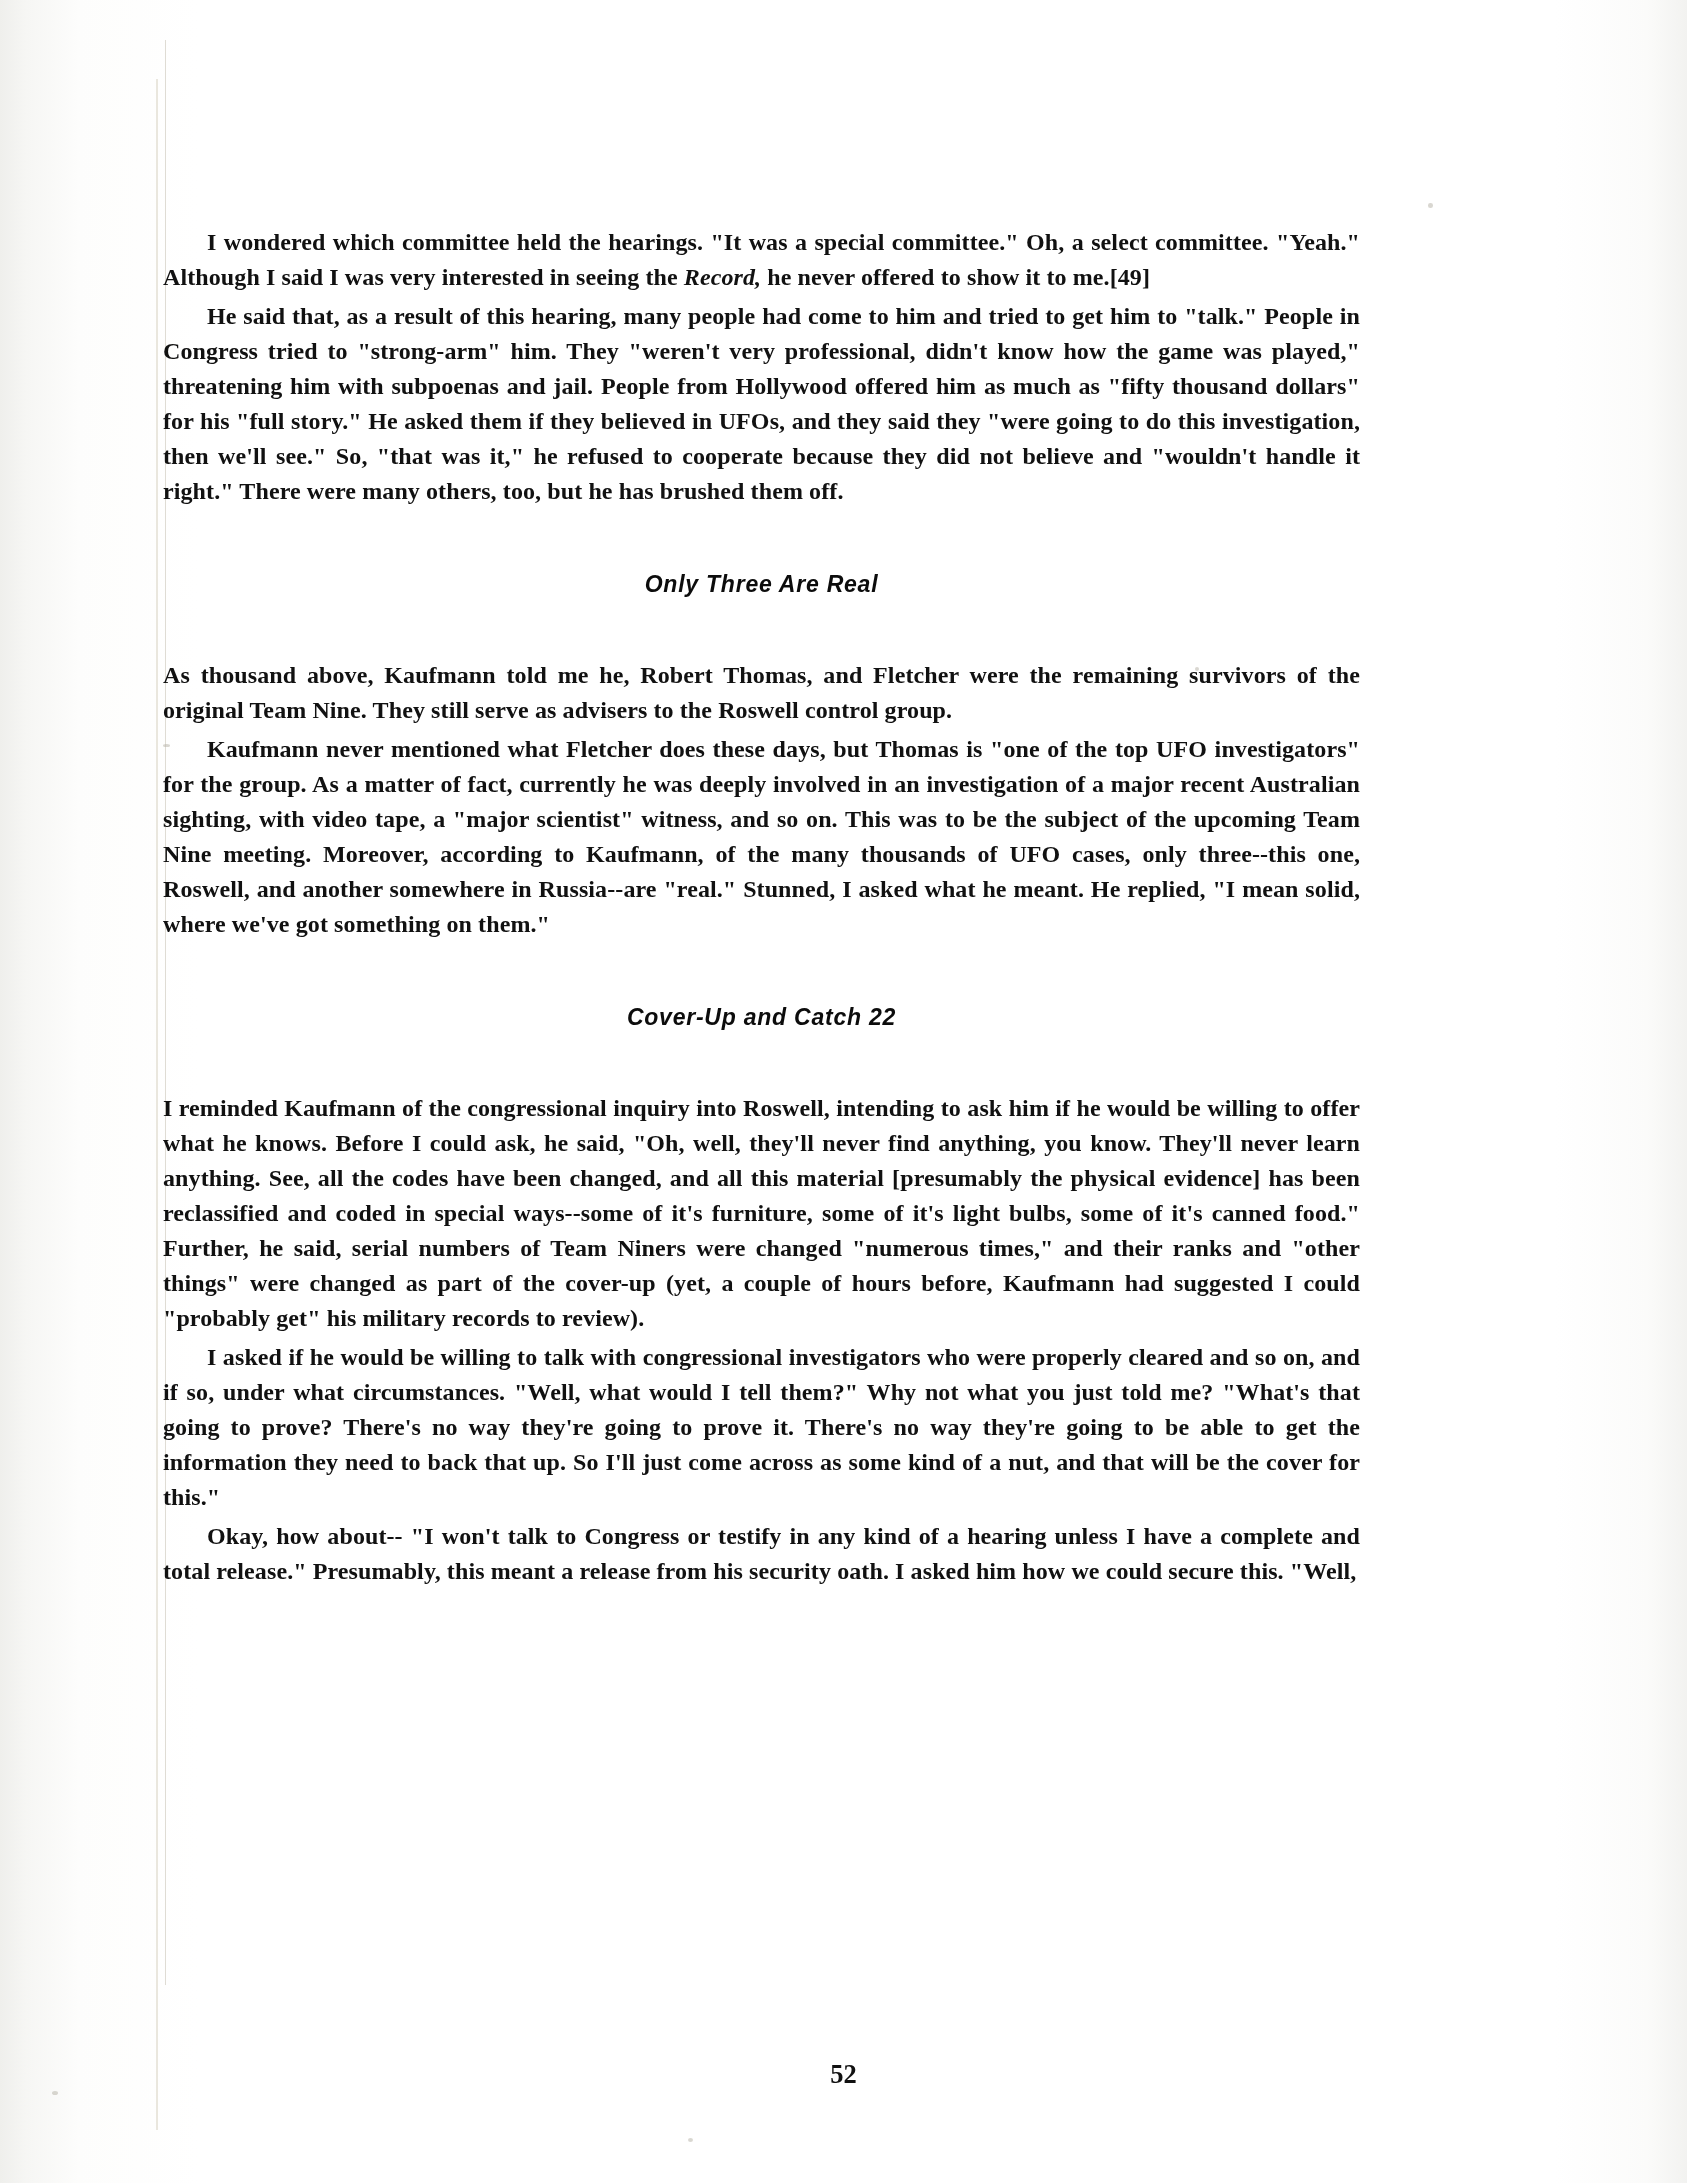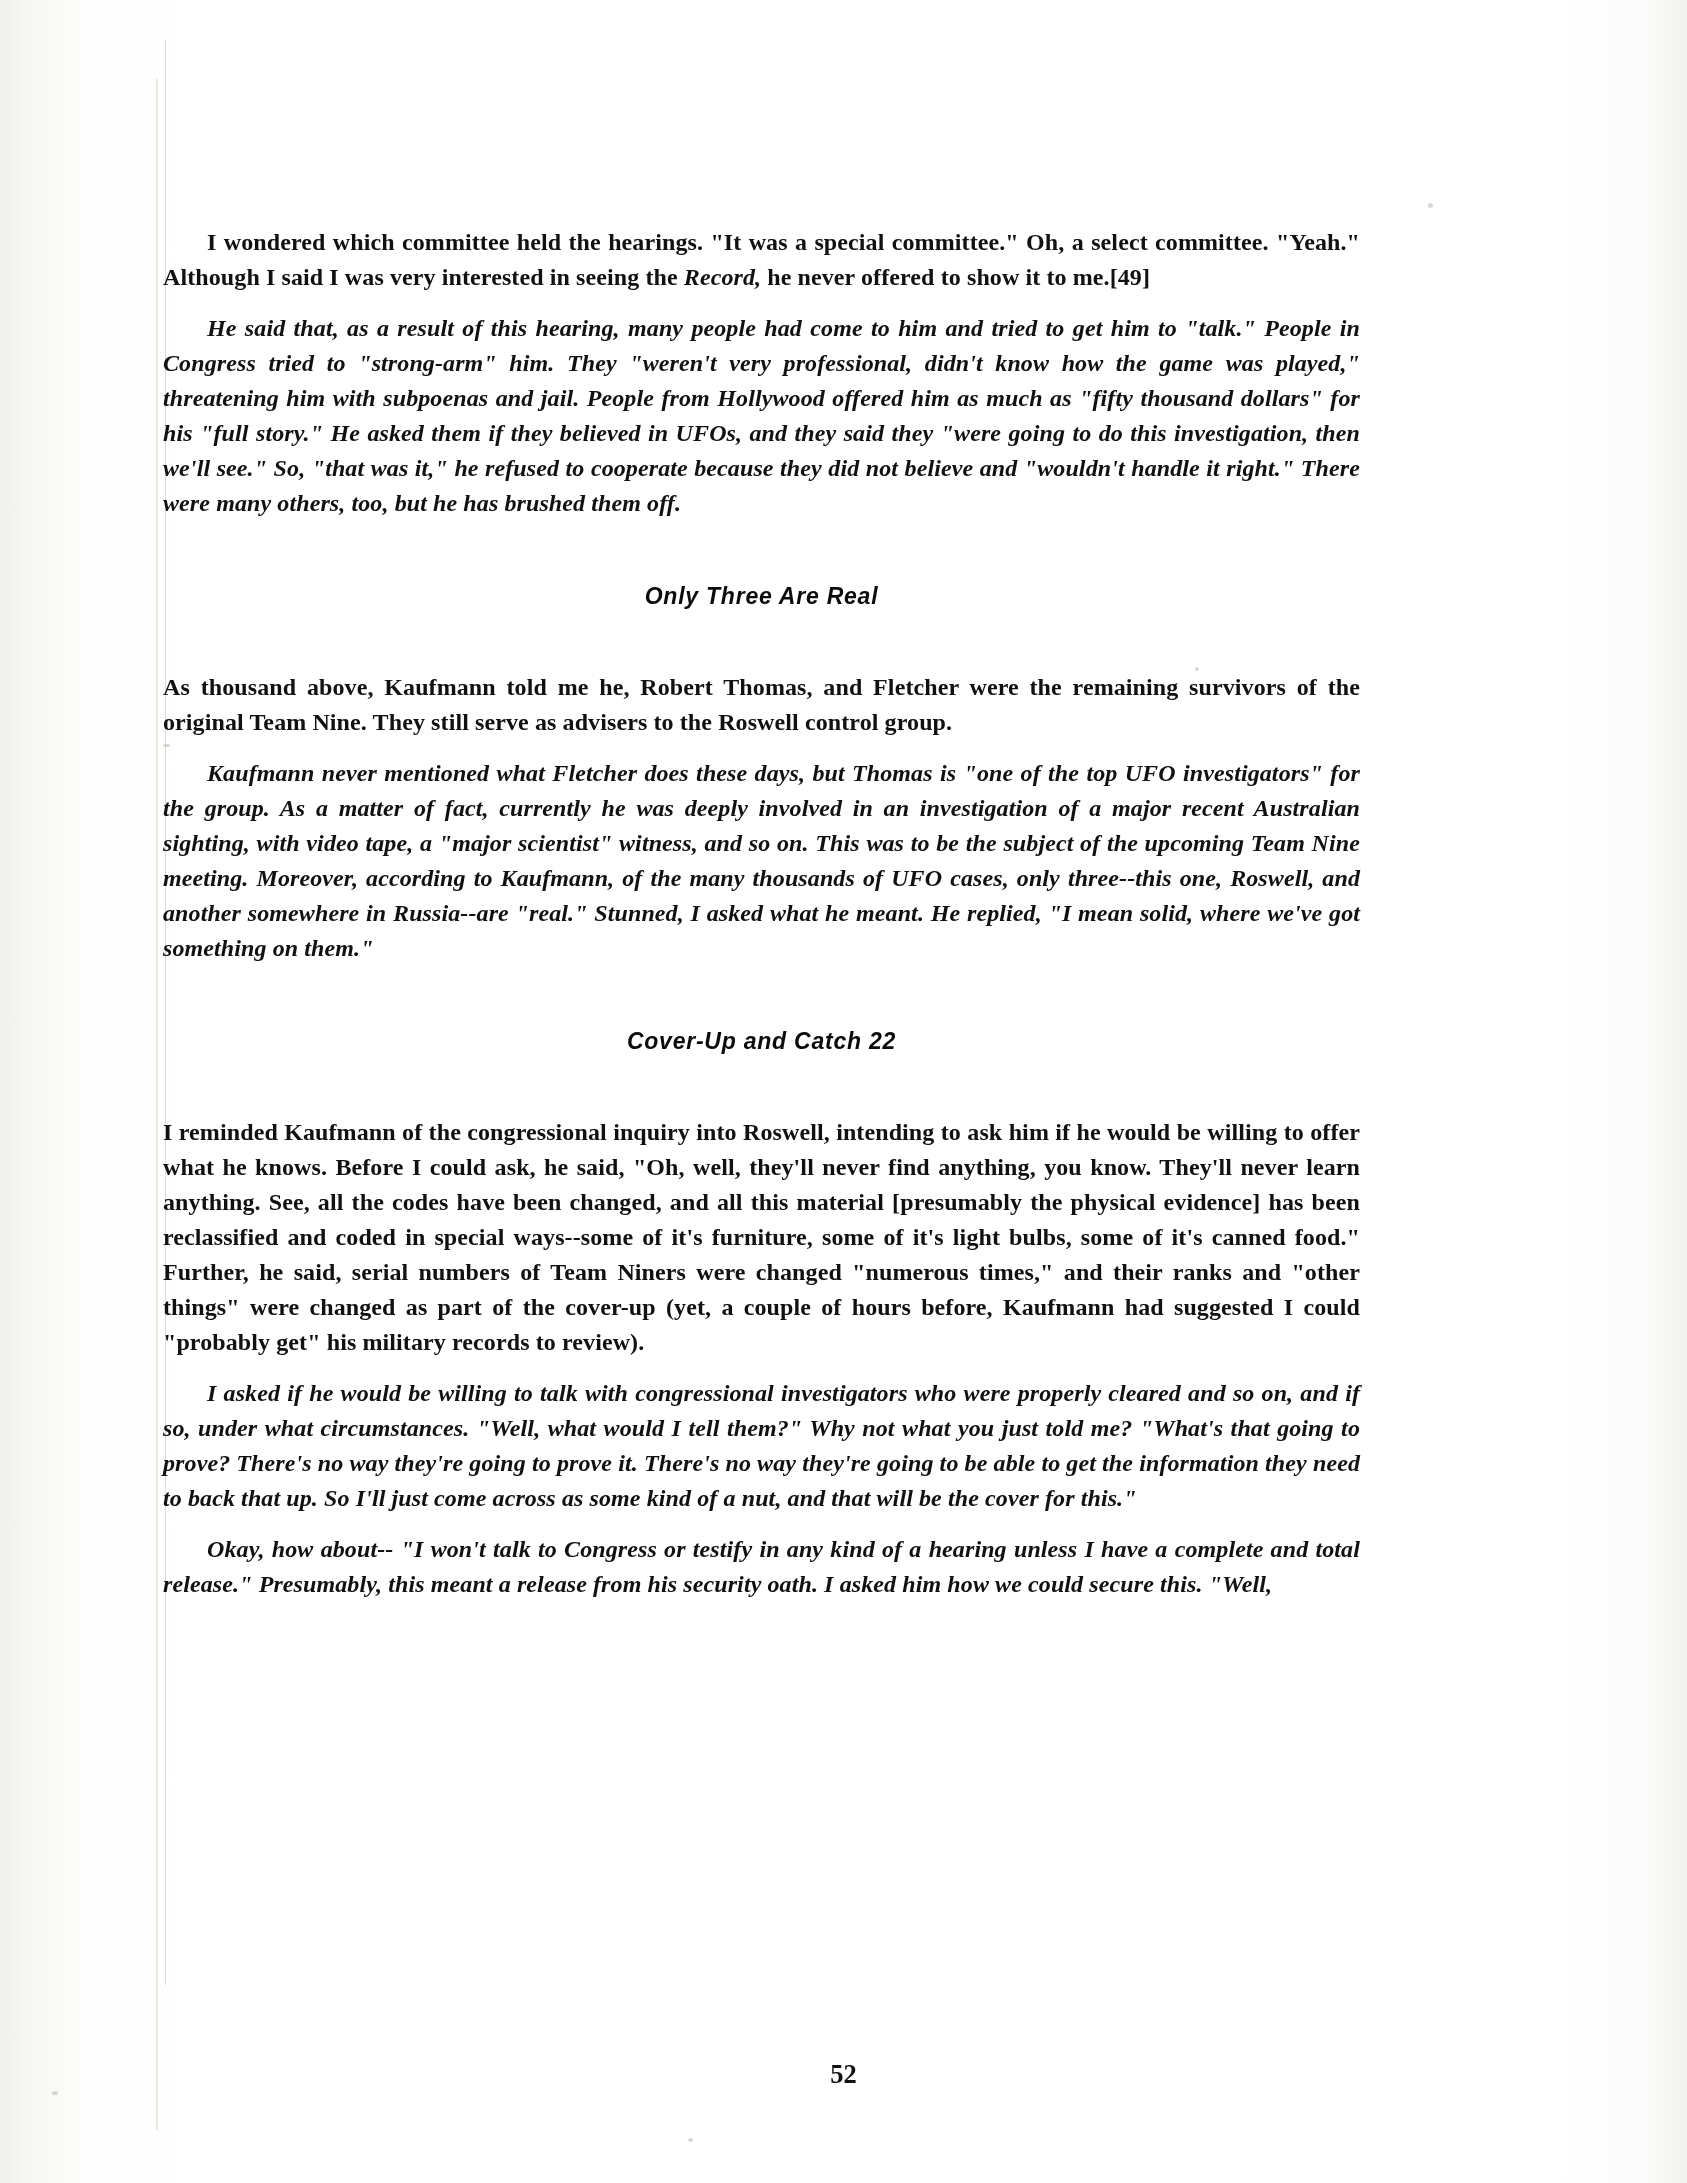--- a/index.html
+++ b/index.html
@@ -75,21 +75,21 @@
     font-style: italic;
     font-weight: 900;
     font-size: 24.5px;
     letter-spacing: 0.8px;
     color: #0c0c0c;
     transform: scaleX(0.94);
   }
 
   .gap-before { margin-top: 57px; }
   .gap-after  { margin-top: 57px; }
-  .para-gap   { margin-top: 16px; font-style: italic; }
+  .para-gap   { margin-top: 4px; }
 
   .folio {
     position: absolute;
     top: 2059px;
     left: 0;
     width: 1687px;
     text-align: center;
     font-family: "Liberation Serif", serif;
     font-weight: 700;
     font-size: 26.5px;

